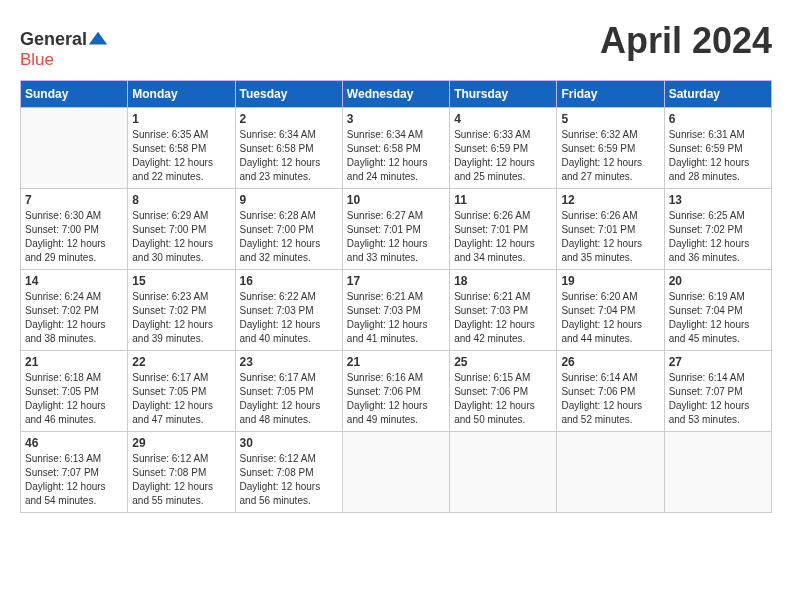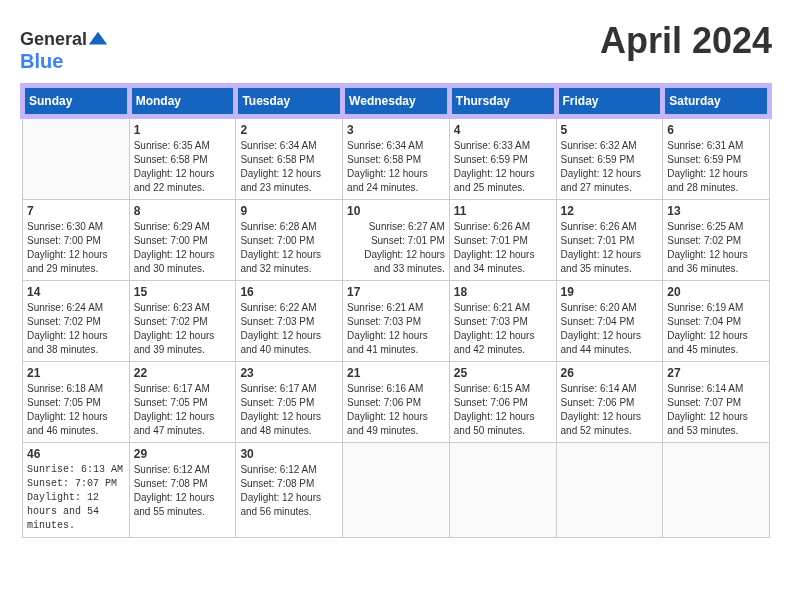--- a/index.html
+++ b/index.html
@@ -19,23 +19,23 @@
     .logo {
       display: flex;
       align-items: center;
     }
     .logo-text-general {
       font-size: 18px;
       font-weight: bold;
       color: #333;
     }
     .logo-text-blue {
-      font-size: 20px;
-      font-weight: bold;
-      color: #3b82f6;
+      font-size: 17px;
+      font-weight: normal;
+      color: #ef4444;
     }
     .title-block {
     }
     .month-title {
       font-size: 36px;
       font-weight: bold;
       color: #333;
     }
     .location {
       font-size: 14px;
@@ -45,21 +45,21 @@
       width: 100%;
       border-collapse: collapse;
       font-size: 11px;
     }
     th {
       background-color: #1565c0;
       color: #fff;
       padding: 6px 4px;
       text-align: left;
       font-size: 12px;
-      border: 5px solid #c4b5fd;
+      border: 1px solid #c4b5fd;
     }
     td {
       border: 1px solid #ccc;
       vertical-align: top;
       padding: 4px;
       height: 80px;
       width: calc(100% / 7);
     }
     .day-number {
       font-weight: bold;
@@ -166,21 +166,21 @@
 Daylight: 12 hours and 30 minutes.</div>
         </td>
         <td>
           <span class="day-number">9</span>
           <div class="day-info" style="white-space: pre-line;">Sunrise: 6:28 AM
 Sunset: 7:00 PM
 Daylight: 12 hours and 32 minutes.</div>
         </td>
         <td>
           <span class="day-number">10</span>
-          <div class="day-info" style="white-space: pre-line; text-align: right;">Sunrise: 6:27 AM
+          <div class="day-info" style="white-space: pre-line;">Sunrise: 6:27 AM
 Sunset: 7:01 PM
 Daylight: 12 hours and 33 minutes.</div>
         </td>
         <td>
           <span class="day-number">11</span>
           <div class="day-info" style="white-space: pre-line;">Sunrise: 6:26 AM
 Sunset: 7:01 PM
 Daylight: 12 hours and 34 minutes.</div>
         </td>
         <td>
@@ -280,21 +280,21 @@
         <td>
           <span class="day-number">27</span>
           <div class="day-info" style="white-space: pre-line;">Sunrise: 6:14 AM
 Sunset: 7:07 PM
 Daylight: 12 hours and 53 minutes.</div>
         </td>
       </tr>
       <tr>
         <td>
           <span class="day-number">46</span>
-          <div class="day-info" style="white-space: pre-line; font-family: Liberation Mono, monospace;">Sunrise: 6:13 AM
+          <div class="day-info" style="white-space: pre-line;">Sunrise: 6:13 AM
 Sunset: 7:07 PM
 Daylight: 12 hours and 54 minutes.</div>
         </td>
         <td>
           <span class="day-number">29</span>
           <div class="day-info" style="white-space: pre-line;">Sunrise: 6:12 AM
 Sunset: 7:08 PM
 Daylight: 12 hours and 55 minutes.</div>
         </td>
         <td>

